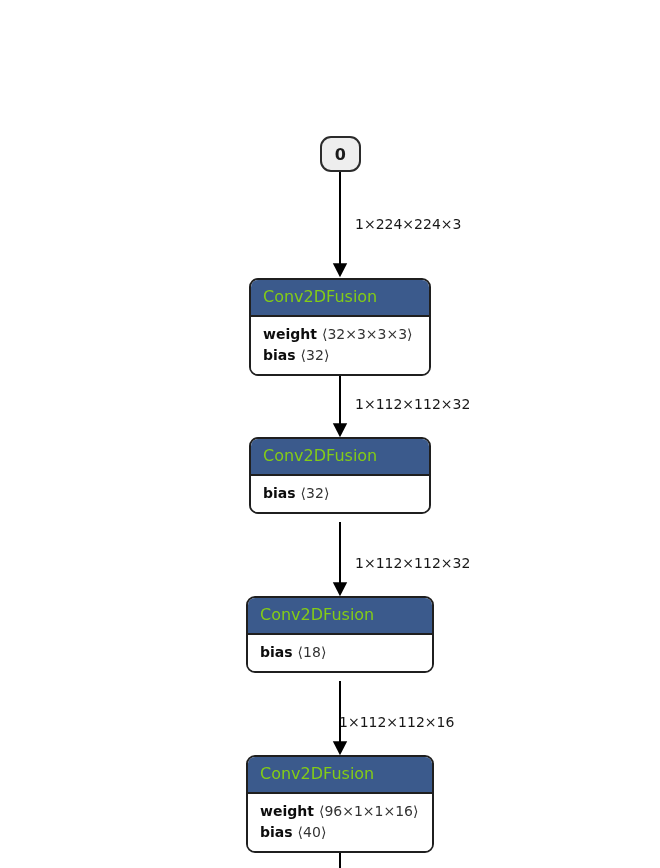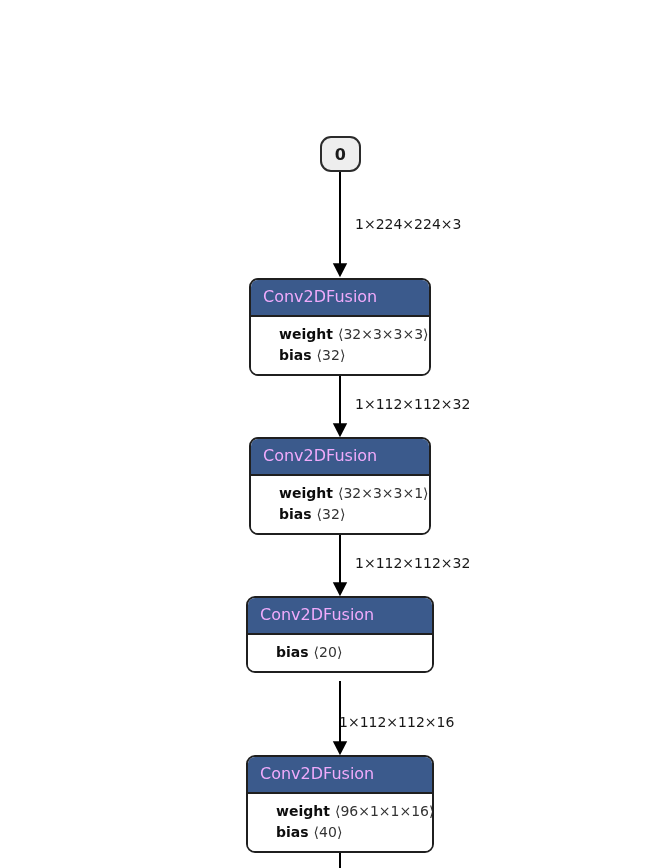--- a/index.html
+++ b/index.html
@@ -54,30 +54,30 @@
   
   .op-node {
     position: absolute;
     border: 2px solid #1f1f1f;
     border-radius: 9px;
     background: #ffffff;
     overflow: hidden;
   }
   .op-header {
     background: #3b5a8c;
-    color: #f0abfc;
+    color: #84cc16;
     font-size: 16px;
     line-height: 1;
     padding: 9px 12px 10px 12px;
     border-bottom: 2px solid #1f1f1f;
     white-space: nowrap;
   }
   .op-body {
     background: #ffffff;
-    padding: 7px 12px 8px 28px;
+    padding: 7px 12px 8px 12px;
   }
   .attr-row {
     font-size: 14px;
     line-height: 21px;
     white-space: nowrap;
     color: #141414;
   }
   .attr-key {
     font-weight: 700;
     color: #0d0d0d;
@@ -138,35 +138,32 @@
       </div>
     </div>
   </div>
 
   <div class="edge-label" style="left:355px; top:396px;">1×112×112×32</div>
 
   <div class="op-node" style="left:249px; top:437px; width:182px;">
     <div class="op-header">Conv2DFusion</div>
     <div class="op-body">
       <div class="attr-row">
-        <span class="attr-key">weight</span><span class="attr-val">⟨32×3×3×1⟩</span>
-      </div>
-      <div class="attr-row">
         <span class="attr-key">bias</span><span class="attr-val">⟨32⟩</span>
       </div>
     </div>
   </div>
 
   <div class="edge-label" style="left:355px; top:555px;">1×112×112×32</div>
 
   <div class="op-node" style="left:246px; top:596px; width:188px;">
     <div class="op-header">Conv2DFusion</div>
     <div class="op-body">
       <div class="attr-row">
-        <span class="attr-key">bias</span><span class="attr-val">⟨20⟩</span>
+        <span class="attr-key">bias</span><span class="attr-val">⟨18⟩</span>
       </div>
     </div>
   </div>
 
   <div class="edge-label" style="left:339px; top:714px;">1×112×112×16</div>
 
   <div class="op-node" style="left:246px; top:755px; width:188px;">
     <div class="op-header">Conv2DFusion</div>
     <div class="op-body">
       <div class="attr-row">

